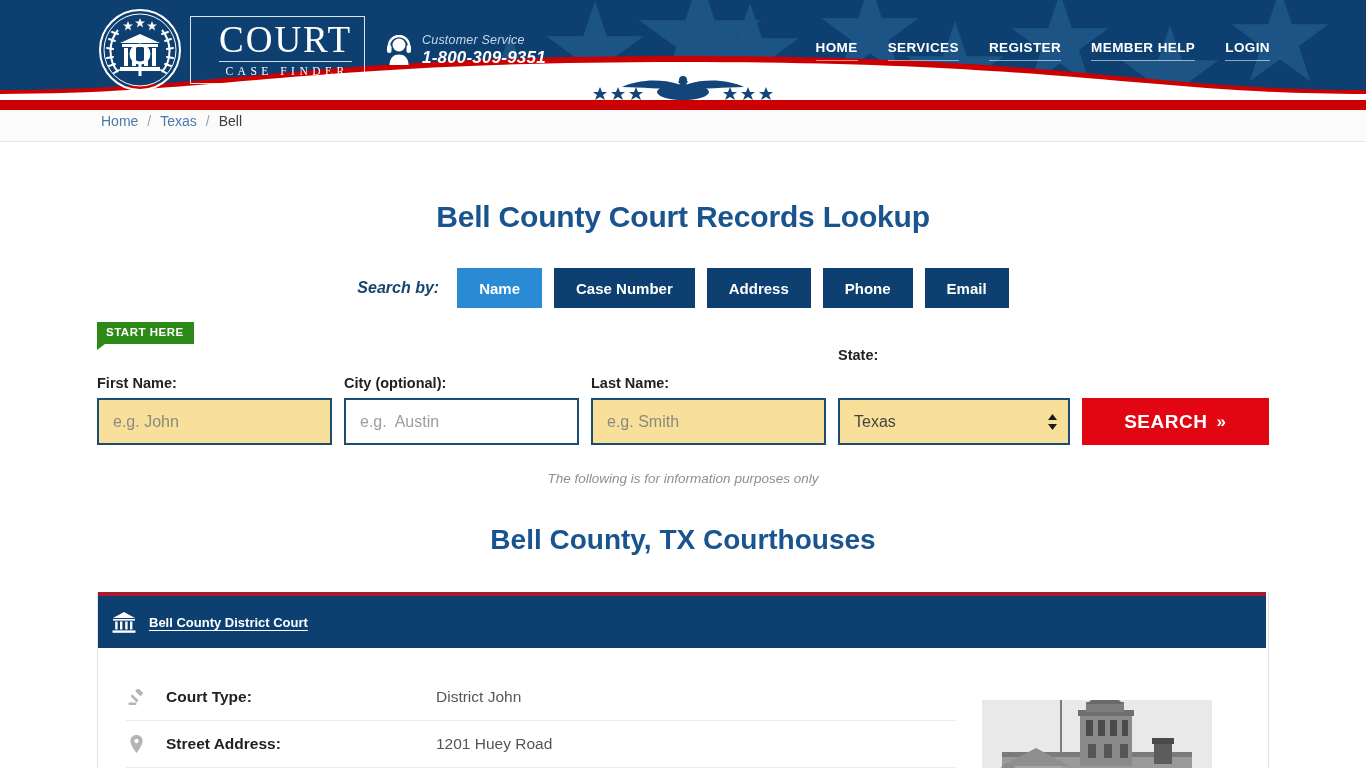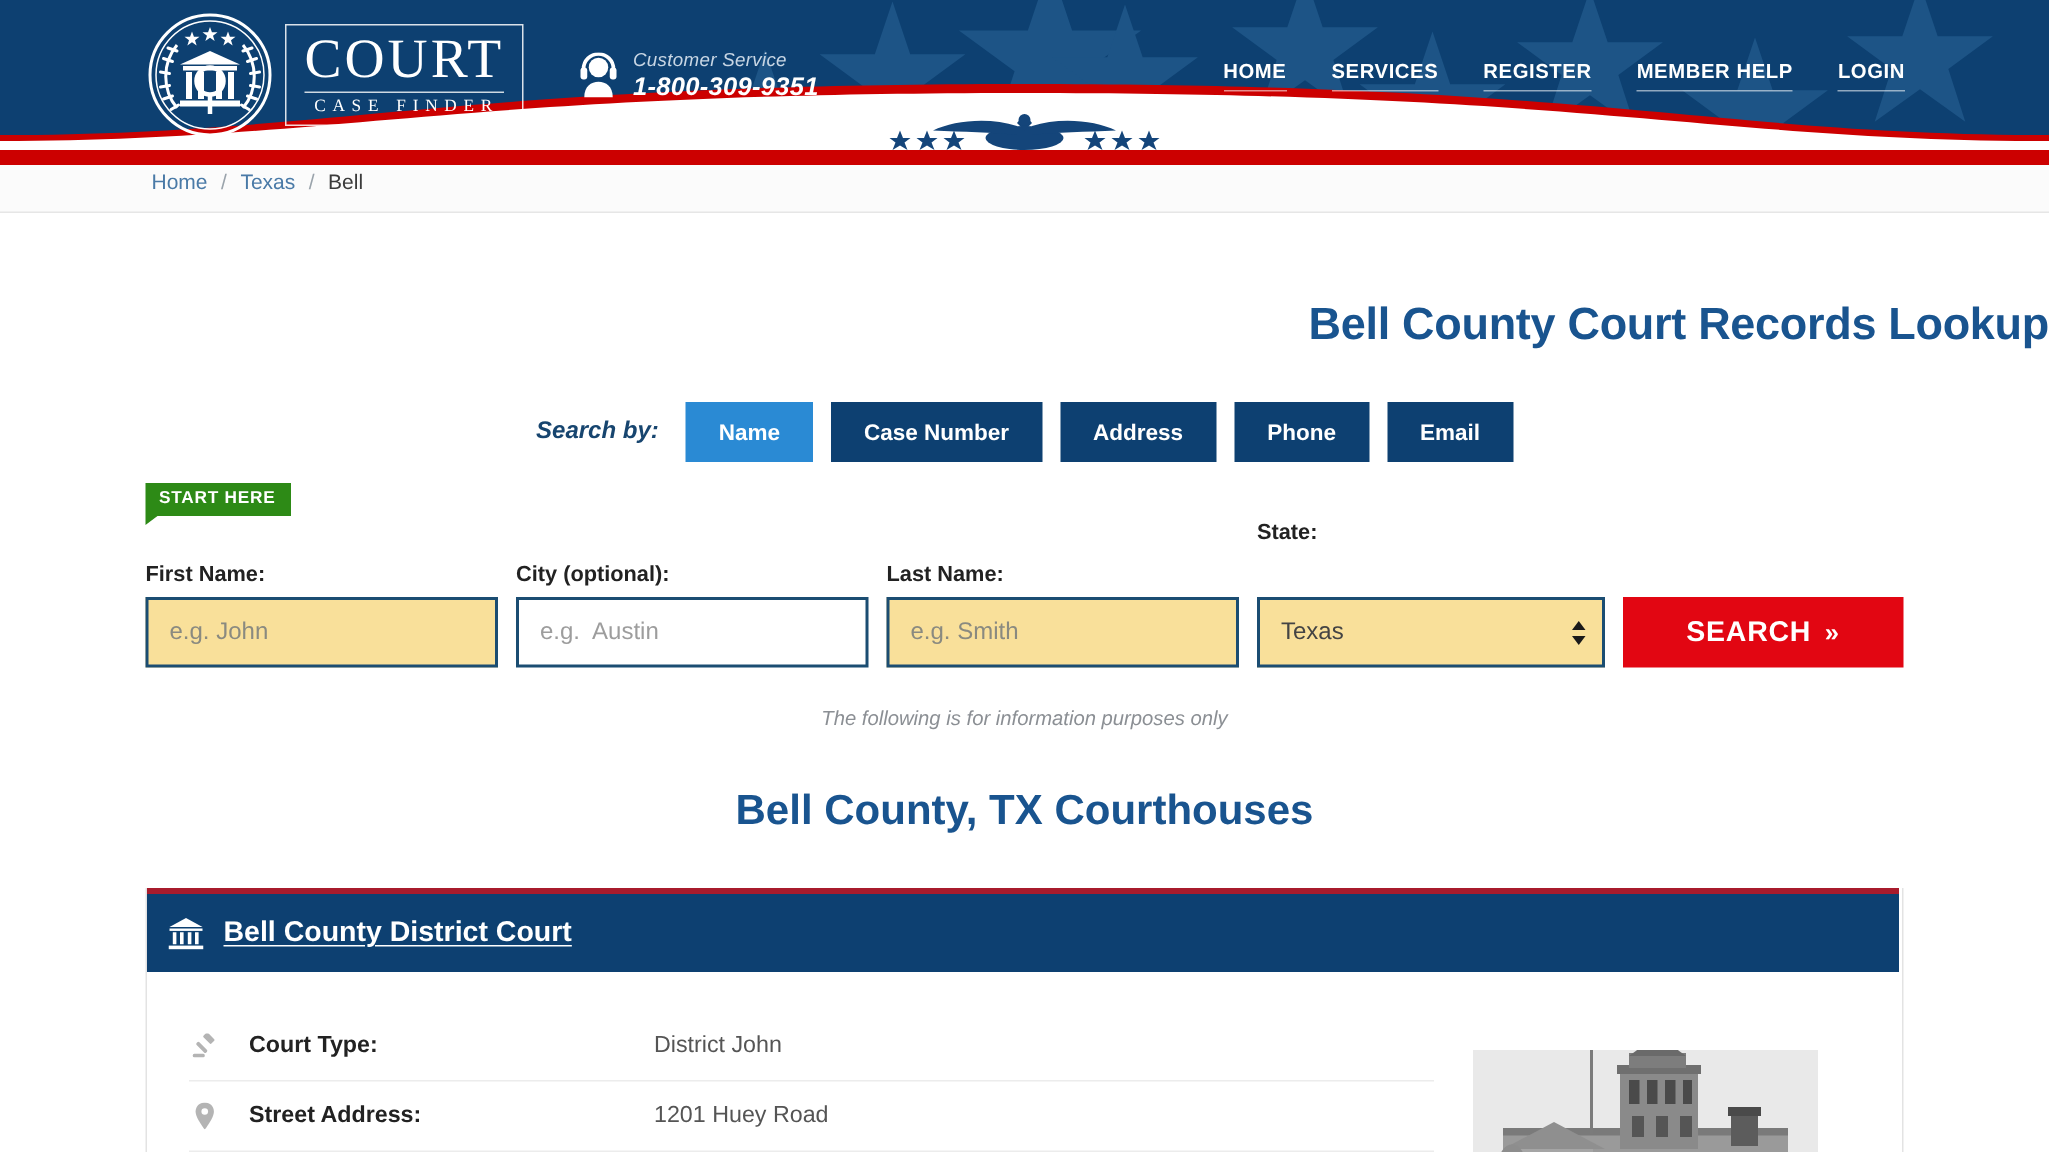--- a/index.html
+++ b/index.html
@@ -54,21 +54,21 @@
     position: absolute;
     left: 98px; top: 8px;
     display: flex;
     align-items: center;
     height: 84px;
   }
   .logo-seal { width: 84px; height: 84px; flex: 0 0 84px; }
   .logo-word {
     margin-left: 8px;
     border: 1px solid rgba(255,255,255,0.85);
-    padding: 4px 12px 5px 12px;
+    padding: 4px 12px 5px 28px;
     text-align: center;
     line-height: 1;
   }
   .logo-word .lw-main {
     display: block;
     font-family: "Liberation Serif", serif;
     font-size: 37px;
     letter-spacing: 2px;
     color: #ffffff;
     font-weight: 400;
@@ -148,21 +148,21 @@
     color: #555;
   }
   .crumbs a { color: #4a7aa7; text-decoration: none; }
   .crumbs .sep { color: #9aa3ab; margin: 0 9px; }
   .crumbs .cur { color: #3b3b3b; }
 
   
   .main { position: relative; width: 1366px; }
 
   .page-title {
-    text-align: right;
+    text-align: center;
     font-size: 30px;
     font-weight: bold;
     color: #19548f;
     margin: 0;
     padding-top: 58px;
     letter-spacing: -.2px;
   }
 
   
   .searchby-row {
@@ -310,21 +310,21 @@
     border-top: 4px solid #a81b2c;
     height: 56px;
     display: flex;
     align-items: center;
     padding-left: 14px;
     margin-right: 2px;
   }
   .card-head .bank-icon { width: 24px; height: 24px; flex: 0 0 24px; margin-right: 13px; }
   .card-head a {
     color: #ffffff;
-    font-size: 19px;
+    font-size: 13px;
     font-weight: bold;
     text-decoration: underline;
     text-underline-offset: 3px;
   }
   .card-body {
     display: flex;
     padding: 10px 28px 0 28px;
   }
   .card-rows { flex: 1 1 auto; padding-top: 16px; max-width: 830px; }
   .row {

